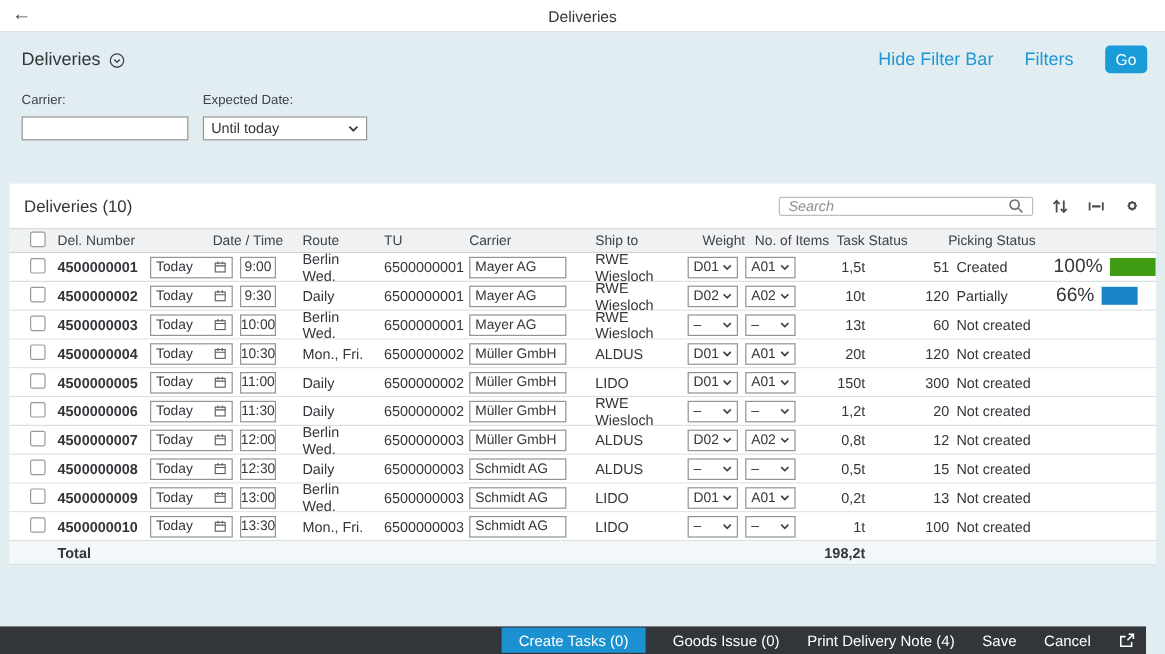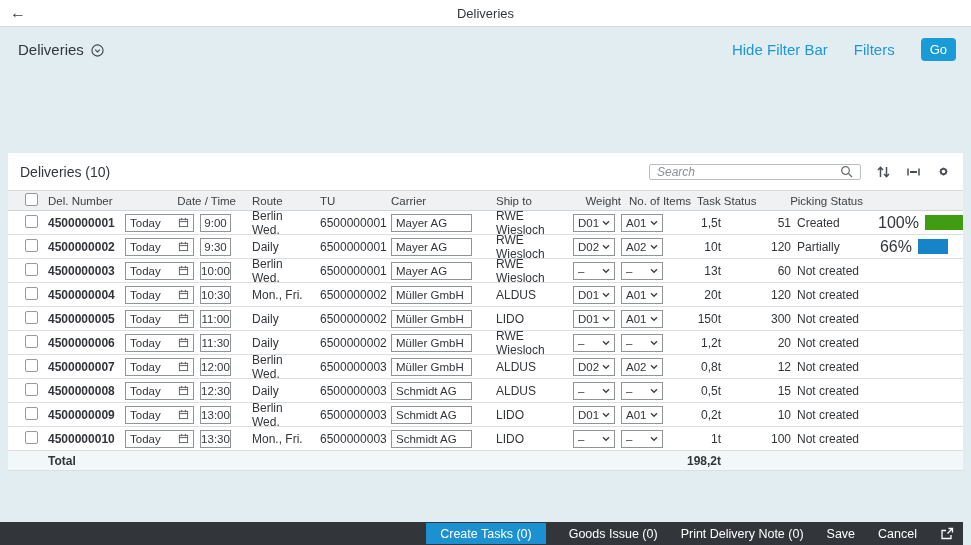--- a/index.html
+++ b/index.html
@@ -97,35 +97,35 @@
     width: 13px; height: 13px; border: 1px solid #959a9d; border-radius: 2px;
     background: #fff; display: inline-block; cursor: pointer;
   }
   .cellinput {
     border: 1px solid #8f9496; background: #fff; height: 18px;
     display: flex; align-items: center; font-size: 11.5px; color: #32363a;
     padding: 0 4px; cursor: text;
   }
   .date-box { width: 69px; }
   .date-box .val { flex: 1; }
-  .time-box { width: 31px; justify-content: center; padding: 0 9px; }
+  .time-box { width: 21px; justify-content: center; padding: 0 14px; }
   .carrier-box { width: 81px; }
   .sel {
     width: 42px; height: 18px; border: 1px solid #8f9496; background: #fff;
     display: flex; align-items: center; justify-content: space-between;
     font-size: 11.5px; padding: 0 4px; cursor: pointer;
   }
   .pct { font-size: 16px; }
   .barwrap { width: 45px; height: 15px; display: inline-flex; }
   .barfill { height: 100%; }
   .bold { font-weight: bold; }
 
   
   .footer {
-    position: absolute; left: 0; right: 8px; bottom: 0; height: 23px;
+    position: absolute; left: 0; right: 16px; bottom: 0; height: 23px;
     background: #32363a; display: flex; align-items: center;
     justify-content: flex-end; gap: 23px; padding-right: 9px;
   }
   .f-btn {
     background: #1b91d1; color: #fff; font-size: 12.5px; height: 21px;
     display: flex; align-items: center; padding: 0 14px; cursor: pointer;
   }
   .f-link { color: #fff; font-size: 12.5px; cursor: pointer; }
 </style>
 </head>
@@ -143,20 +143,35 @@
       <svg width="13" height="13" viewBox="0 0 14 14" fill="none" stroke="#3c4247" stroke-width="1.2">
           <circle cx="7" cy="7" r="6"></circle>
           <path d="M4.5 6l2.5 2.5L9.5 6"></path>
         </svg>
     </span>
     <span class="fb-actions">
       <span class="link">Hide Filter Bar</span>
       <span class="link">Filters</span>
       <span class="btn-go">Go</span>
     </span>
+  </div>
+  <div class="fb-fields">
+    <div class="field field-carrier">
+      <label>Carrier:</label>
+      <input type="text" style="">
+    </div>
+    <div class="field">
+      <label>Expected Date:</label>
+      <span class="selectbox-lg">
+        <span>Until today</span>
+        <svg width="9" height="7" viewBox="0 0 8 6" fill="none" stroke="#3c4247" stroke-width="1.4">
+            <path d="M1 1.2l3 3 3-3"></path>
+          </svg>
+      </span>
+    </div>
   </div>
 </div>
 
 <div class="card">
   <div class="tb-toolbar">
     <span class="tb-title">Deliveries (10)</span>
     <span class="tb-right">
       <span class="searchwrap">
         <input type="text" placeholder="Search" style="">
         <svg width="13" height="13" viewBox="0 0 13 13" fill="none" stroke="#6a7073" stroke-width="1.3">
@@ -544,21 +559,21 @@
             </svg>
           </span>
           <span class="sel">
             <span>A01</span>
             <svg width="8" height="6" viewBox="0 0 8 6" fill="none" stroke="#3c4247" stroke-width="1.4">
               <path d="M1 1.2l3 3 3-3"></path>
             </svg>
           </span>
         </span>
         <span class="cell c-weight">0,2t</span>
-        <span class="cell c-items">10</span>
+        <span class="cell c-items">13</span>
         <span class="cell c-task">Not created</span>
         <span class="cell c-picking"></span>
       </div>
       <div class="trow">
         <span class="cell c-check"><span class="cb"></span></span>
         <span class="cell c-delnum">4500000010</span>
         <span class="cell c-datetime">
           <span class="cellinput date-box">
             <span class="val">Today</span>
             <svg width="11" height="11" viewBox="0 0 12 12" fill="none" stroke="#565b5e" stroke-width="1">
@@ -607,21 +622,21 @@
     <span class="cell c-weight bold">198,2t</span>
     <span class="cell c-items"></span>
     <span class="cell c-task"></span>
     <span class="cell c-picking"></span>
   </div>
 </div>
 
 <div class="footer">
   <span class="f-btn">Create Tasks (0)</span>
   <span class="f-link">Goods Issue (0)</span>
-  <span class="f-link">Print Delivery Note (0)</span>
+  <span class="f-link">Print Delivery Note (4)</span>
   <span class="f-link">Save</span>
   <span class="f-link">Cancel</span>
   <span class="icon-btn">
     <svg width="14" height="13" viewBox="0 0 14 13" fill="none" stroke="#fff" stroke-width="1.3">
         <path d="M6 3.5H2v8h9V8"></path>
         <path d="M8.5 1.5h4v4M12.3 1.7L7.5 6.5"></path>
       </svg>
   </span>
 </div>
 

